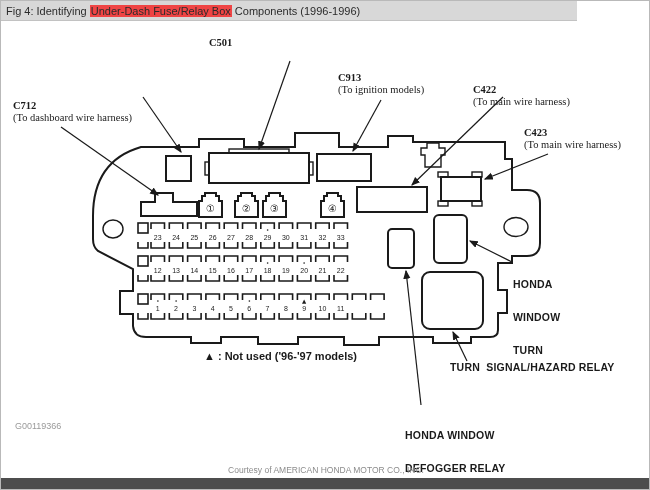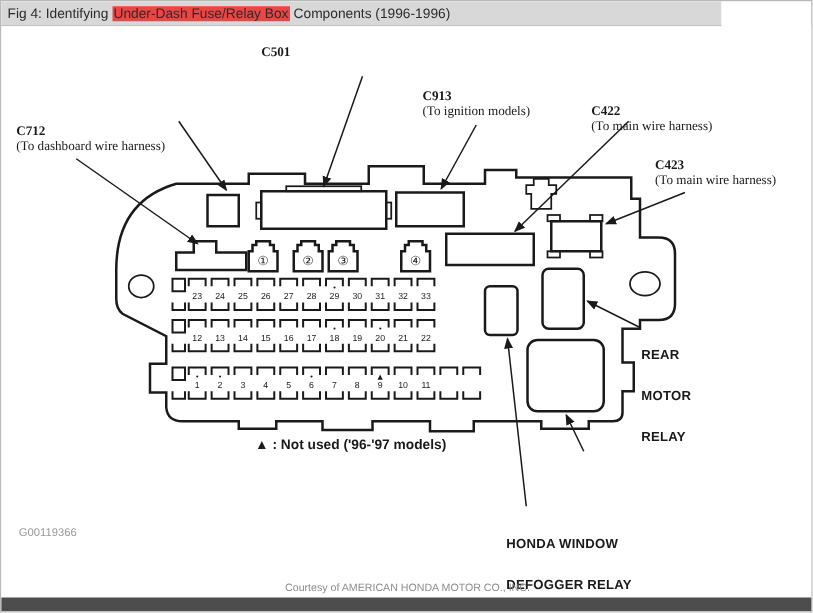--- a/index.html
+++ b/index.html
@@ -304,24 +304,25 @@
   <div class="clabel" style="left:472px;top:63px">
     <div class="code">C422</div>
     <div class="desc">(To main wire harness)</div>
   </div>
   <div class="clabel" style="left:523px;top:106px">
     <div class="code">C423</div>
     <div class="desc">(To main wire harness)</div>
   </div>
 
   <div class="relay-label" style="left:512px;top:236px">
-    <div>REAR</div>
-    <div>MOTOR</div>
-    <div>RELAY</div>
-  </div>
+    <div>HONDA</div>
+    <div>WINDOW</div>
+    <div>TURN</div>
+  </div>
+  <div class="relay-label" style="left:449px;top:341px">TURN  SIGNAL/HAZARD RELAY</div>
   <div class="relay-label" style="left:404px;top:387px">
     <div>HONDA WINDOW</div>
     <div>DEFOGGER RELAY</div>
   </div>
 
   <div class="note" style="left:203px;top:329px"><span>▲</span><span> : Not used ('96-'97 models)</span></div>
 
   <div class="figid" style="left:14px;top:400px">G00119366</div>
   <div class="courtesy" style="top:444px">Courtesy of AMERICAN HONDA MOTOR CO., INC.</div>
 </div>

